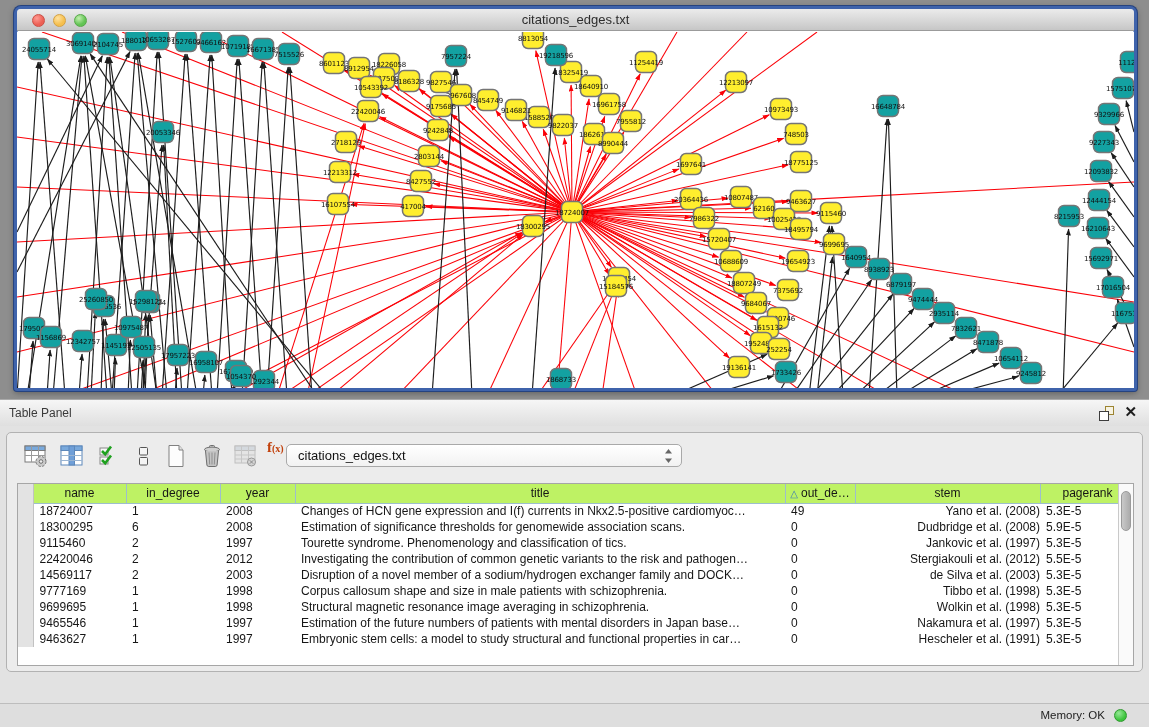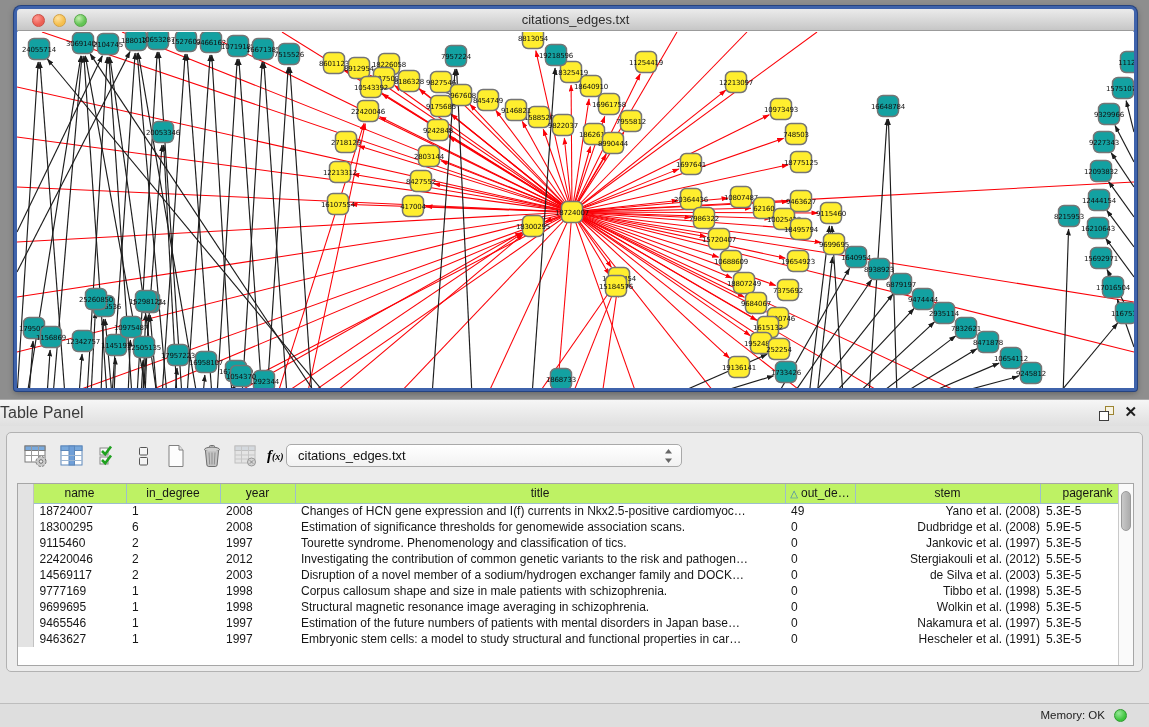--- a/index.html
+++ b/index.html
@@ -18,30 +18,30 @@
   .tl-close { left:15px;  background:radial-gradient(circle at 35% 30%, #ff9a92, #ec6055 60%); border:1px solid #cb4f45; }
   .tl-min   { left:36px;  background:radial-gradient(circle at 35% 30%, #ffe2a0, #f5bf4e 60%); border:1px solid #d4a142; }
   .tl-zoom  { left:57px;  background:radial-gradient(circle at 35% 30%, #c4f0b0, #63c455 60%); border:1px solid #56a848; }
   .net-canvas { position:absolute; left:0; top:23px; right:0; bottom:0; background:#ffffff; overflow:hidden; }
   .net-canvas svg { display:block; }
   .graph-label { font-family:"DejaVu Sans", sans-serif; font-size:7px; fill:#101010; letter-spacing:-.2px; }
 
   
   .table-panel { position:absolute; left:0; top:399px; width:1149px; height:328px; background:#e2e2e2; border-top:1px solid #aaa; }
   .tp-titlebar { height:26px; background:linear-gradient(#f6f6f6,#dfdfdf); position:relative; }
-  .tp-title { font-size:16px; color:#3a3a3a; line-height:26px; }
+  .tp-title { font-size:12px; color:#3a3a3a; line-height:26px; padding-left:9px; }
   .tp-float { position:absolute; right:34px; top:5px; width:17px; height:17px; cursor:pointer; }
   .tp-close { position:absolute; right:12px; top:3px; font-size:15px; font-weight:bold; color:#1d1d1d; cursor:pointer; }
 
   .tp-body { position:absolute; left:6px; top:32px; width:1137px; height:240px;
     background:#ececec; border:1px solid #b2b2b2; border-radius:5px; }
 
   .tp-toolbar { position:absolute; left:0; top:0; height:46px; width:100%; }
   .tb-icon { position:absolute; top:10px; width:26px; height:26px; }
-  .tb-fx { font-family:"Liberation Serif", serif; font-style:italic; font-weight:bold; font-size:15px; color:#000000; top:14px; }
+  .tb-fx { font-family:"Liberation Serif", serif; font-weight:bold; font-size:15px; color:#c2410c; top:6px; }
   .tb-fx small { font-size:10px; font-weight:bold; }
   .net-select { position:absolute; left:279px; top:11px; width:396px; height:23px;
     background:linear-gradient(#ffffff,#f2f2f2); border:1px solid #a9a9a9; border-radius:5px;
     font-size:13px; color:#111; line-height:21px; padding-left:11px; cursor:pointer; }
   .net-select .arrows { position:absolute; right:8px; top:3px; }
 
   .tbl-wrap { position:absolute; left:10px; top:50px; width:1117px; height:183px; background:#fff;
     border:1px solid #a6a6a6; display:flex; }
   .tbl-main { flex:1; overflow:hidden; }
   table.data { border-collapse:collapse; table-layout:fixed; width:1101px; font-size:12px; color:#161616; }

